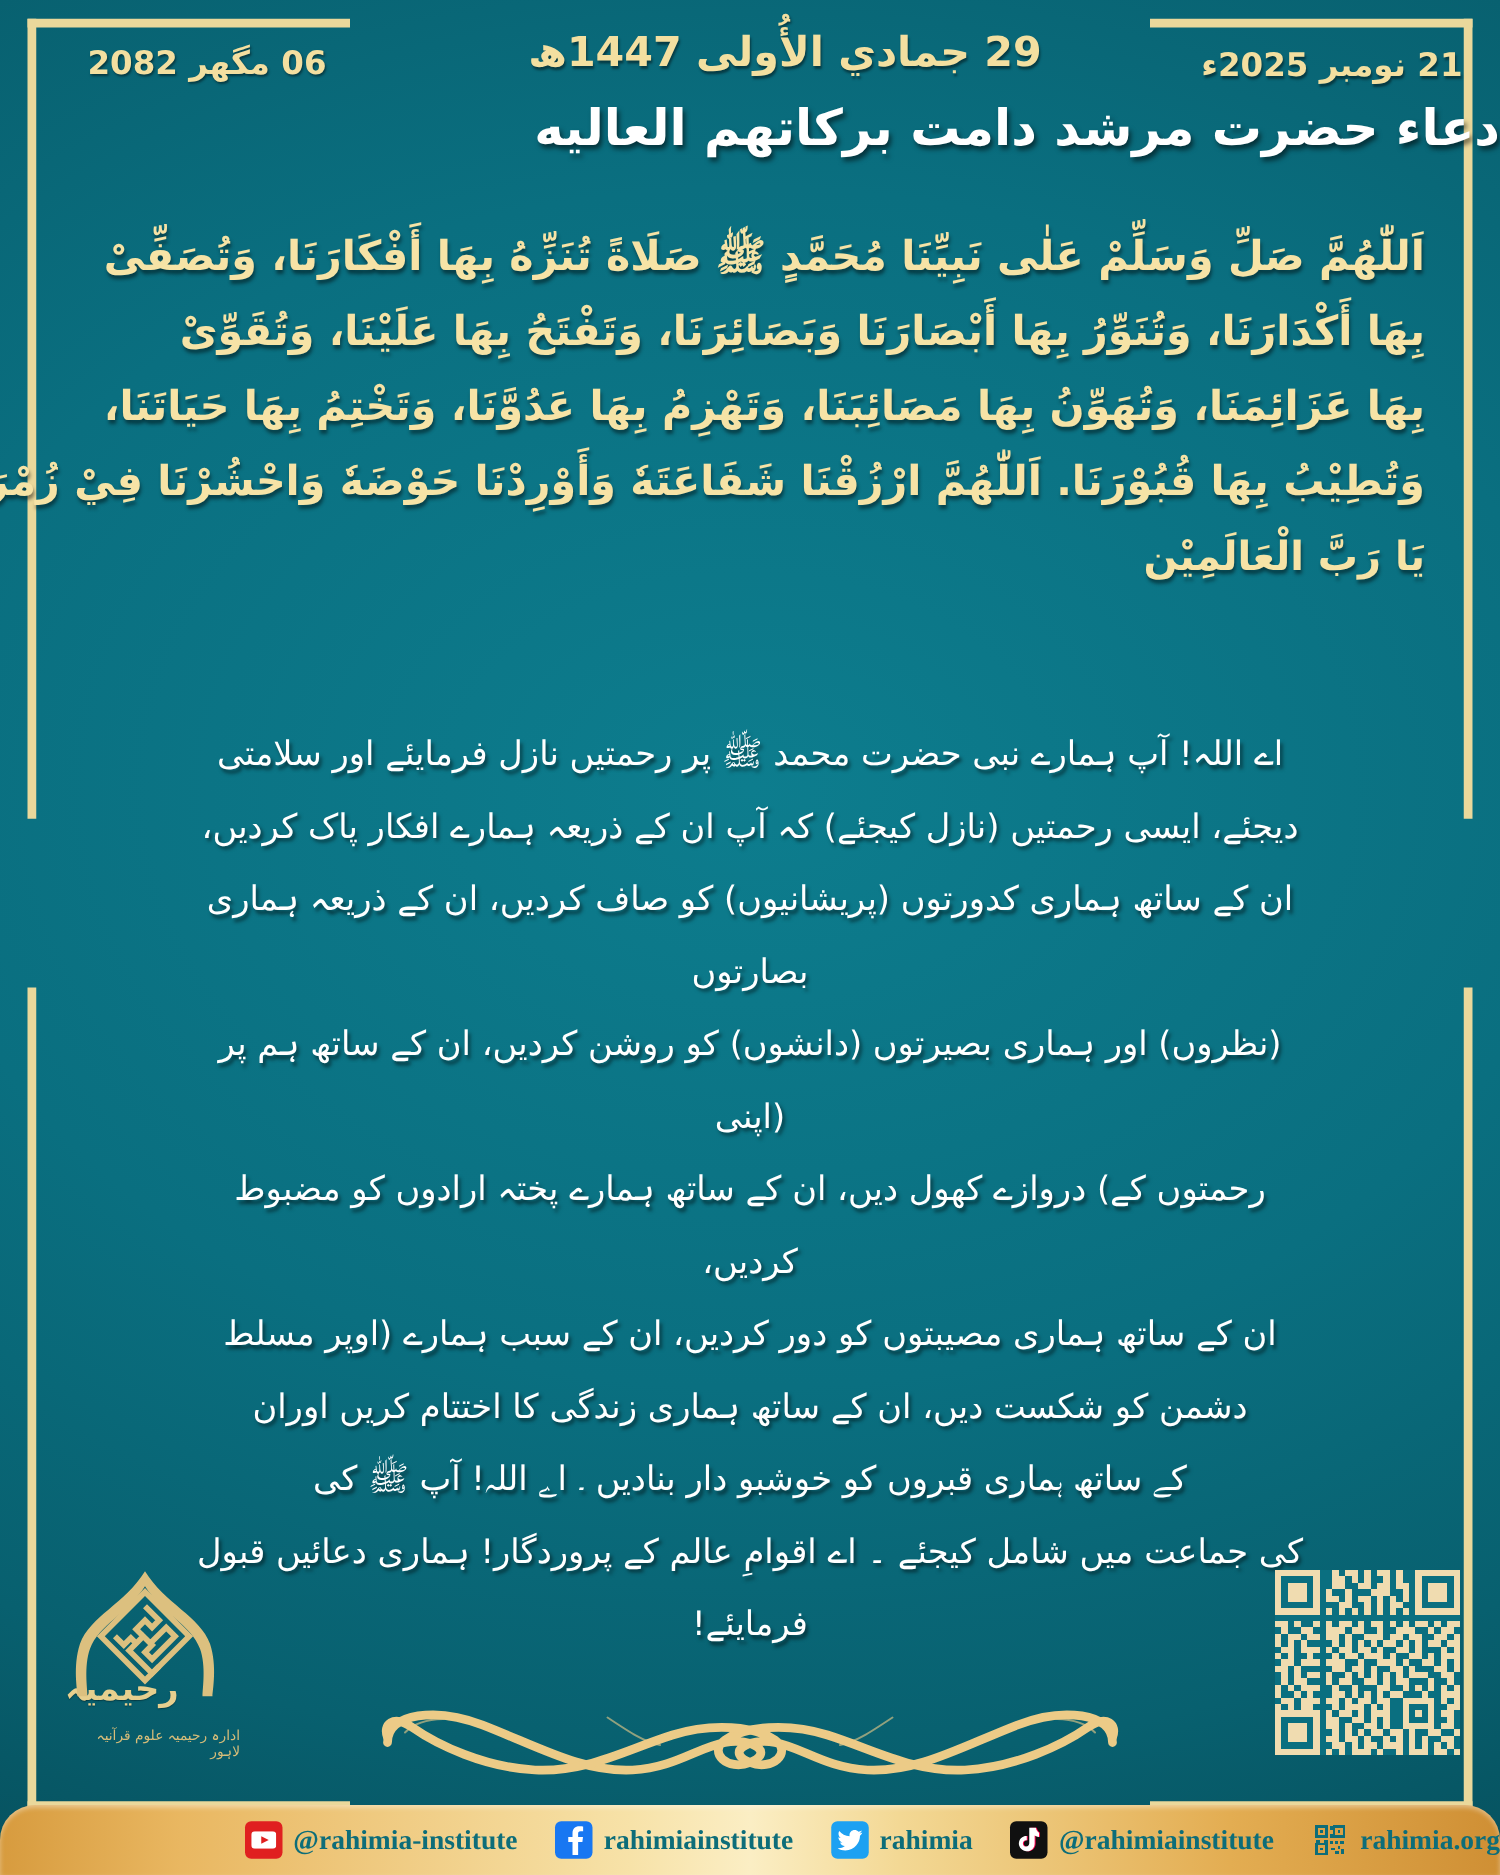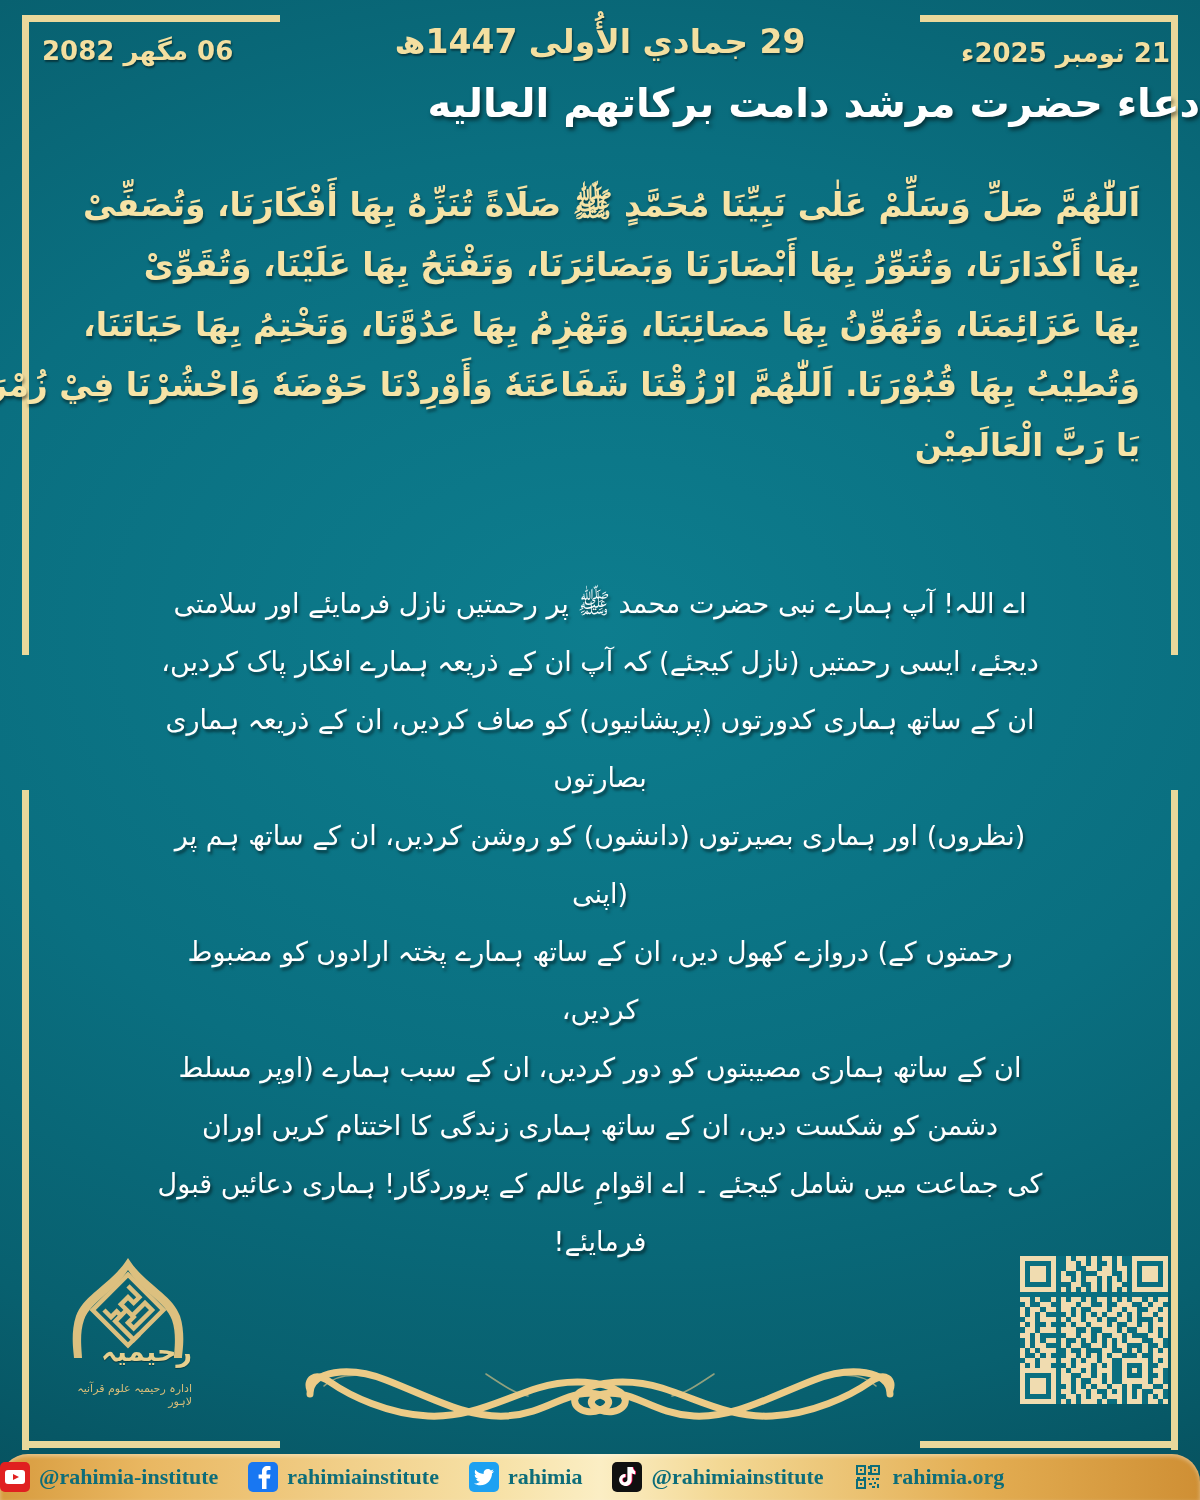--- a/index.html
+++ b/index.html
@@ -35,20 +35,21 @@
   .hdr{ position:absolute; left:0; right:0; top:18px; height:80px; }
   .date{
     position:absolute;
     color:#f3dfa0;
     font-family:"DejaVu Sans", sans-serif;
     font-size:26px;
     font-weight:bold;
     direction:rtl;
     text-shadow:1px 2px 2px rgba(0,0,0,.45);
     white-space:nowrap;
+    margin-left:28px;
   }
   .date-greg{ right:30px; top:20px; }
   .date-hijri{ left:50%; transform:translateX(-50%); top:4px; font-size:33px; }
   .date-nanak{ left:42px; top:18px; }
 
   .title{
     position:absolute; left:0; right:0; top:80px;
     text-align:right;
     color:#ffffff;
     font-size:40px;
@@ -83,21 +84,21 @@
     font-size:27px;
     line-height:58px;
     text-shadow:2px 3px 3px rgba(0,0,0,.5);
   }
   .urdu .ln{ display:block; }
 
   
   .logo{
     position:absolute; left:52px; bottom:92px;
     width:140px; height:150px;
-    display:flex; flex-direction:column; align-items:flex-end; justify-content:flex-end;
+    display:flex; flex-direction:column; align-items:flex-start; justify-content:flex-end;
   }
   .logo-dome{
     position:relative; width:128px; height:108px;
   }
   .logo-dome svg{ width:128px; height:108px; display:block; }
   .logo-word{
     color:#e7cf8e; font-size:27px; font-weight:bold; direction:rtl;
     margin-top:-26px; letter-spacing:1px;
     text-shadow:0 1px 1px rgba(0,0,0,.35);
   }
@@ -116,24 +117,24 @@
   
   .qr{
     position:absolute; right:32px; bottom:96px;
     width:148px; height:148px;
   }
   .qr svg{ width:148px; height:148px; display:block; }
 
   
   .social-bar{
     position:absolute; left:0; right:0; bottom:0;
-    height:46px;
+    height:56px;
     background:linear-gradient(90deg,#d79b3e 0%, #e9b761 12%, #f7e2a8 42%, #fbeec4 50%, #f3d894 60%, #e3ad52 82%, #cf8f34 100%);
     border-radius:28px 28px 0 0;
-    display:flex; align-items:center; justify-content:flex-start; gap:30px;
+    display:flex; align-items:center; justify-content:flex-end; gap:30px;
     box-shadow:inset 0 2px 4px rgba(255,255,255,.4);
   }
   .social-item{
     display:flex; align-items:center; gap:9px;
   }
   .social-icon{
     width:30px; height:30px; border-radius:5px;
     display:flex; align-items:center; justify-content:center;
     flex:0 0 auto;
   }
@@ -180,20 +181,21 @@
   </div>
 
   <div class="urdu">
     <span class="ln">اے اللہ! آپ ہمارے نبی حضرت محمد ﷺ پر رحمتیں نازل فرمایئے اور سلامتی</span>
     <span class="ln">دیجئے، ایسی رحمتیں (نازل کیجئے) کہ آپ ان کے ذریعہ ہمارے افکار پاک کردیں،</span>
     <span class="ln">ان کے ساتھ ہماری کدورتوں (پریشانیوں) کو صاف کردیں، ان کے ذریعہ ہماری بصارتوں</span>
     <span class="ln">(نظروں) اور ہماری بصیرتوں (دانشوں) کو روشن کردیں، ان کے ساتھ ہم پر (اپنی</span>
     <span class="ln">رحمتوں کے) دروازے کھول دیں، ان کے ساتھ ہمارے پختہ ارادوں کو مضبوط کردیں،</span>
     <span class="ln">ان کے ساتھ ہماری مصیبتوں کو دور کردیں، ان کے سبب ہمارے (اوپر مسلط</span>
     <span class="ln">دشمن کو شکست دیں، ان کے ساتھ ہماری زندگی کا اختتام کریں اوران</span>
+    <span class="ln">کے ساتھ ہماری قبروں کو خوشبو دار بنادیں ۔ اے اللہ! آپ ﷺ کی</span>
     <span class="ln">کی جماعت میں شامل کیجئے ۔ اے اقوامِ عالم کے پروردگار! ہماری دعائیں قبول</span>
     <span class="ln">فرمایئے!</span>
   </div>
 
   <div class="logo">
     <div class="logo-dome">
       <svg viewBox="0 0 128 108" xmlns="http://www.w3.org/2000/svg">
         <path d="M64 4 C80 30 108 40 116 62 C122 80 118 100 118 104 L110 104 C110 98 113 80 108 66 C101 47 78 38 64 16 C50 38 27 47 20 66 C15 80 18 98 18 104 L10 104 C10 100 6 80 12 62 C20 40 48 30 64 4 Z" fill="#dcc07f"></path>
         <g transform="translate(64,56) rotate(45) translate(-26,-26)" fill="none" stroke="#dcc07f" stroke-width="4.5">
           <rect x="1" y="1" width="50" height="50"></rect>

